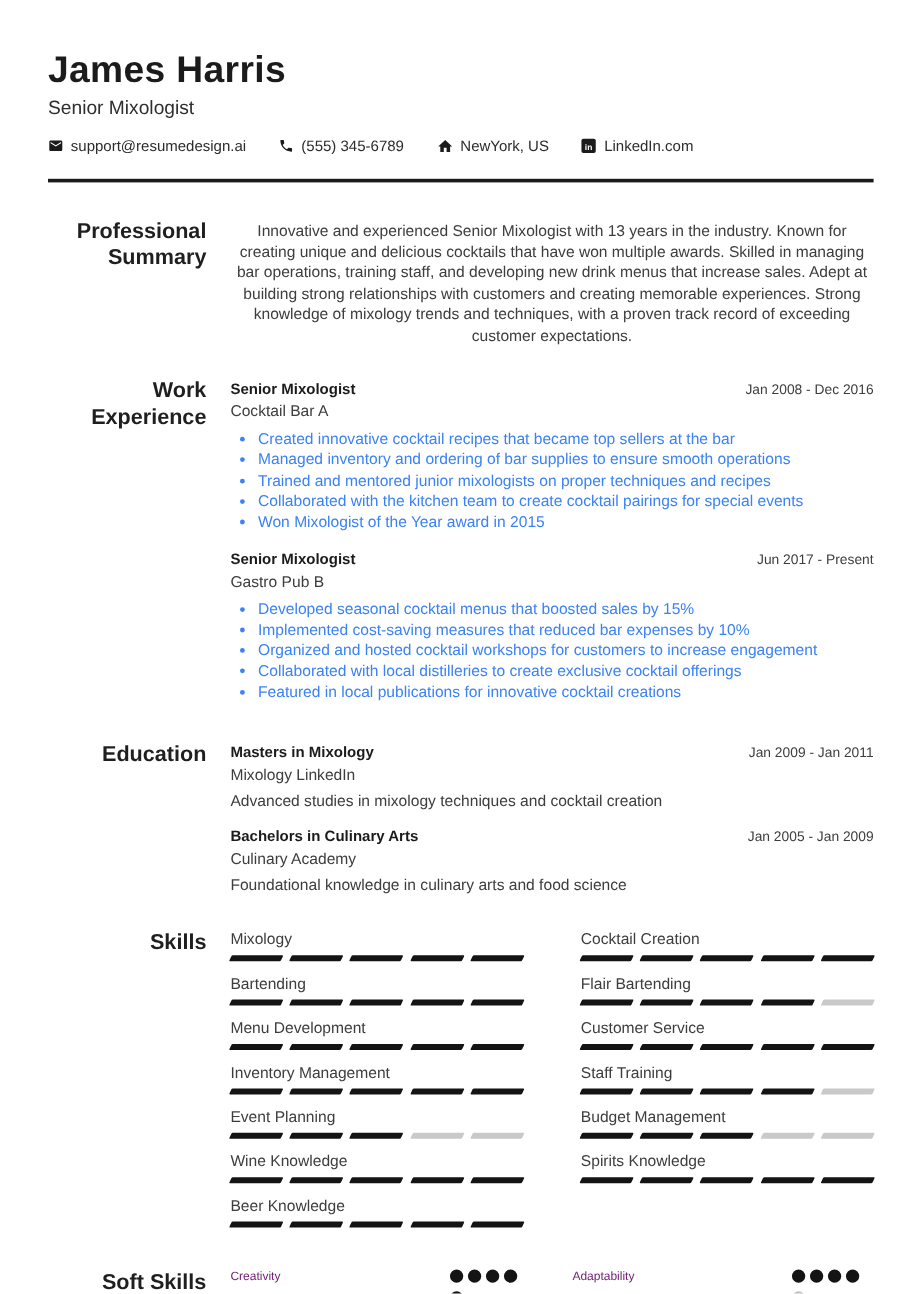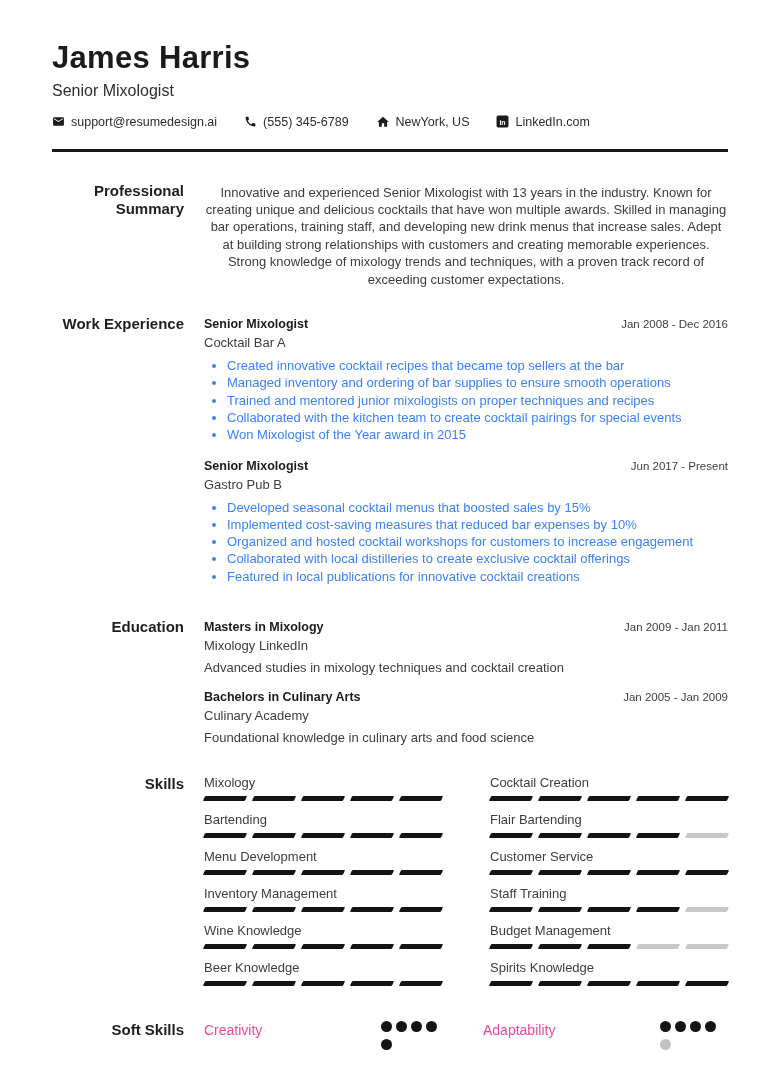--- a/index.html
+++ b/index.html
@@ -1,31 +1,31 @@
 <!DOCTYPE html>
 <html><head>
 <meta charset="utf-8">
 <style>
   * { box-sizing: border-box; margin: 0; padding: 0; }
   html, body { width: 768px; height: 1078px; background: #ffffff; overflow: hidden; }
   body { font-family: "Liberation Sans", sans-serif; color: #3d3d3d; }
-  .page { width: 768px; height: 860px; padding: 40px 40px 0 52px; background: #fff; }
+  .page { width: 768px; height: 860px; padding: 40px 40px 0 40px; background: #fff; }
 
   
   .name { font-size: 31px; font-weight: 700; color: #1b1b1b; letter-spacing: 0.3px; line-height: 1.15; }
   .subtitle { font-size: 16px; color: #2e2e2e; margin-top: 6px; }
   .contacts { display: flex; align-items: flex-start; gap: 27px; margin-top: 15px; }
   .contact { display: flex; align-items: center; gap: 6px; font-size: 12.5px; color: #2c2c2c; }
   .contact svg { display: block; }
   .rule { height: 3px; background: #1a1a1a; margin-top: 20px; }
 
   
   .sections { margin-top: 30px; }
   .section { display: grid; grid-template-columns: 132px 1fr; column-gap: 20px; margin-bottom: 27px; }
-  .section-heading { text-align: right; font-size: 15px; font-weight: 700; color: #1f1f1f; line-height: 1.22; }
+  .section-heading { text-align: right; font-size: 18px; font-weight: 700; color: #1f1f1f; line-height: 1.22; }
 
   .summary-text { font-size: 13px; line-height: 17.4px; color: #3d3d3d; padding-top: 2px; text-align: center; }
 
   
   .job + .job, .degree + .degree { margin-top: 13px; }
   .entry-header { display: flex; justify-content: space-between; align-items: baseline; }
   .entry-title { font-size: 12.5px; font-weight: 700; color: #1b1b1b; padding-top: 2px; }
   .entry-date { font-size: 11.5px; color: #3d3d3d; white-space: nowrap; }
   .entry-org { font-size: 13px; color: #3d3d3d; margin-top: 4px; }
   ul.bullets { margin: 7px 0 0 0; padding-left: 23px; }
@@ -36,21 +36,21 @@
   .skills-grid { display: grid; grid-template-columns: 1fr 1fr; column-gap: 34px; align-items: start; gap: 48px; }
   .skill-item { margin-bottom: 11px; }
   .skill-name { font-size: 13px; color: #3d3d3d; margin-bottom: 6px; }
   .skill-bar { display: flex; gap: 7px; }
   .skill-seg { flex: 1; height: 5px; background: #c9c9c9; transform: skewX(-25deg); border-radius: 1px; }
   .skill-seg.filled { background: #141414; }
 
   
   .softskills-grid { display: grid; grid-template-columns: 1fr 1fr; column-gap: 34px; align-items: start; }
   .softskill-item { display: flex; justify-content: space-between; align-items: flex-start; padding-right: 9px; }
-  .softskill-name { font-size: 14px; color: #ec4899; padding-top: 1px; }
+  .softskill-name { font-size: 10px; color: #701a75; padding-top: 1px; }
   .dots { width: 59px; display: flex; flex-wrap: wrap; gap: 7px 4px; }
   .dot { width: 11px; height: 11px; border-radius: 50%; background: #141414; }
   .dot.empty { background: #c2c2c2; }
 </style>
 </head>
 <body>
 
 <div class="page">
 
   <div>
@@ -203,20 +203,30 @@
               <div class="skill-name">Inventory Management</div>
               <div class="skill-bar">
                 <div class="skill-seg filled"></div>
                 <div class="skill-seg filled"></div>
                 <div class="skill-seg filled"></div>
                 <div class="skill-seg filled"></div>
                 <div class="skill-seg filled"></div>
               </div>
             </div>
             <div class="skill-item">
+              <div class="skill-name">Event Planning</div>
+              <div class="skill-bar">
+                <div class="skill-seg filled"></div>
+                <div class="skill-seg filled"></div>
+                <div class="skill-seg filled"></div>
+                <div class="skill-seg"></div>
+                <div class="skill-seg"></div>
+              </div>
+            </div>
+            <div class="skill-item">
               <div class="skill-name">Wine Knowledge</div>
               <div class="skill-bar">
                 <div class="skill-seg filled"></div>
                 <div class="skill-seg filled"></div>
                 <div class="skill-seg filled"></div>
                 <div class="skill-seg filled"></div>
                 <div class="skill-seg filled"></div>
               </div>
             </div>
             <div class="skill-item">

